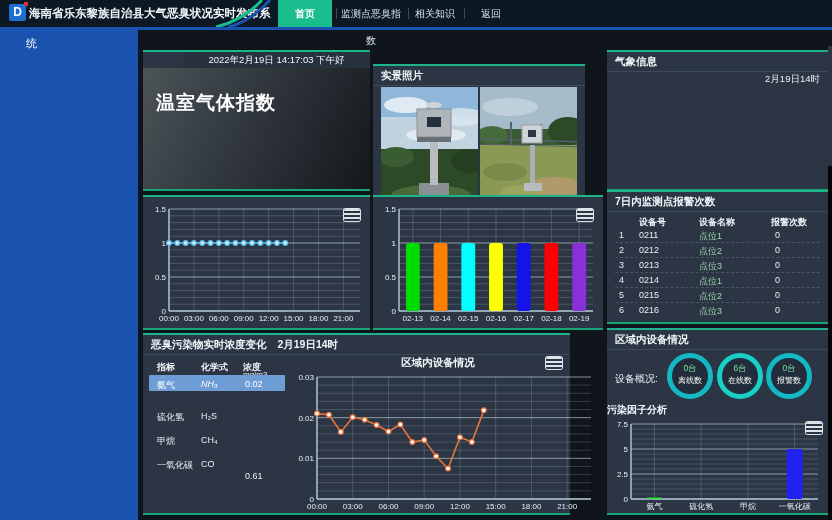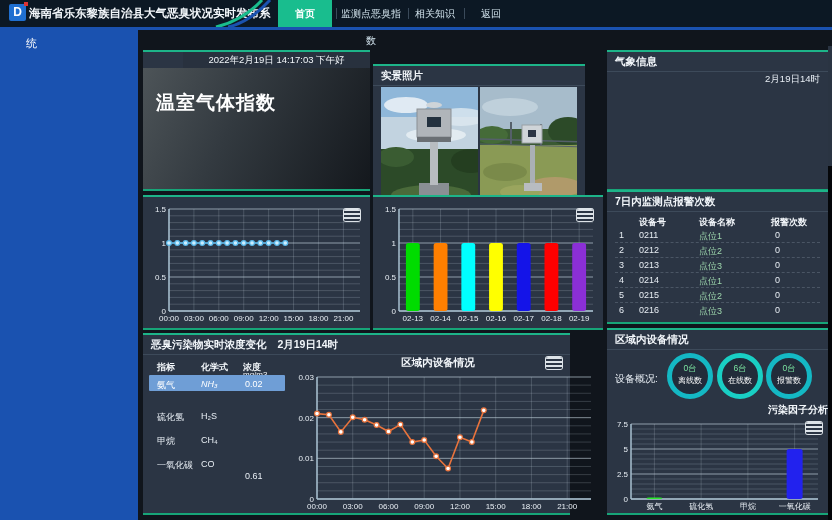--- a/index.html
+++ b/index.html
@@ -59,21 +59,21 @@
   .od-row{cursor:pointer;}
   #ammonia-chart-title{position:absolute;left:150px;top:21px;width:290px;text-align:center;font-size:10.5px;font-weight:bold;color:#f2f6fa;}
   #chart2{left:146px;top:36px;width:308px;height:141px;}
   #panel-devices{left:607px;top:328px;width:221px;height:187px;}
   #devices-overview-label{position:absolute;left:8px;top:42px;font-size:10px;color:#e8eef4;}
   .stat-circle{position:absolute;top:23px;width:36px;height:36px;border-radius:50%;background:#222c3a;
     border:5px solid #14b8c4;text-align:center;}
   .stat-circle.bright{border-color:#19cfc4;}
   .stat-count{display:block;margin-top:5px;font-size:8.5px;color:#7be3a0;}
   .stat-label{display:block;font-size:8px;color:#fff;}
-  #pollution-title{position:absolute;left:0;top:73px;width:221px;text-align:right;font-size:10px;font-weight:bold;color:#f2f6fa;}
+  #pollution-title{position:absolute;left:0;top:73px;width:221px;text-align:left;font-size:10px;font-weight:bold;color:#f2f6fa;}
   #chart3{left:4px;top:88px;width:213px;height:94px;}
   #scrollbar{position:absolute;right:0;top:46px;width:4px;bottom:0;background:#05070a;}
   #scrollbar-thumb{position:absolute;right:0;top:46px;width:4px;height:120px;background:#2a3442;cursor:pointer;}
   svg text{font-family:"Liberation Sans",sans-serif;}
 </style>
 </head>
 <body>
 
 <div id="screen">
 

